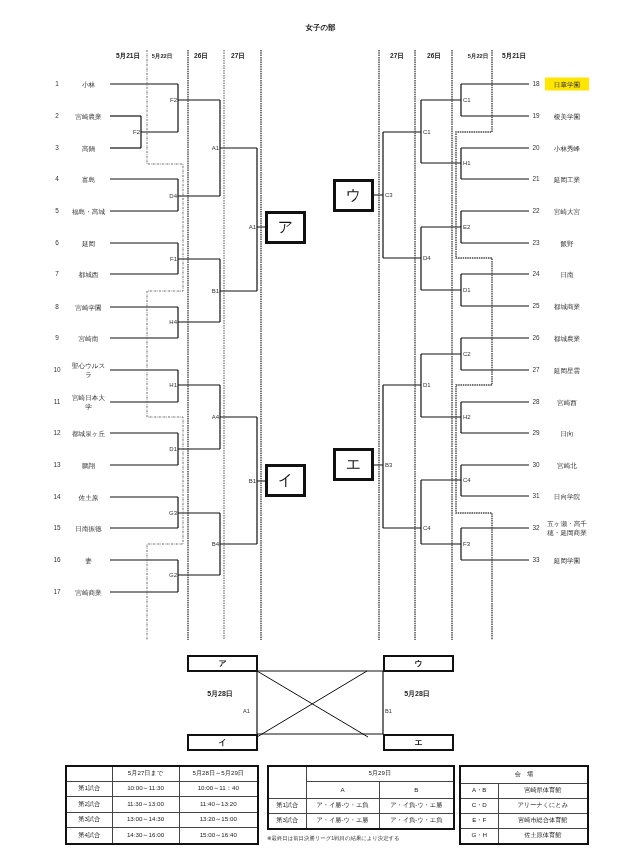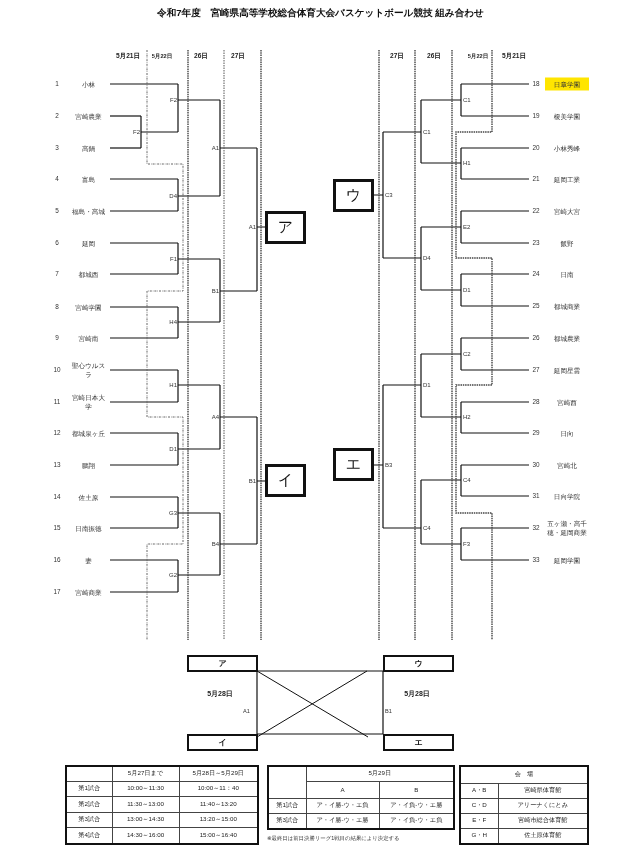--- a/index.html
+++ b/index.html
@@ -103,21 +103,21 @@
       <path d="M452,50 V640" fill="none" stroke="#444" stroke-width="1.4" stroke-dasharray="1.5,0.8"></path>
       <path d="M492,50 V132 H456 V258 H492 V385 H456 V513 H492 V640" fill="none" stroke="#444" stroke-width="1.4" stroke-dasharray="1.5,0.8"></path>
       <path d="M257,671 H383" fill="none" stroke="#111" stroke-width="1.2"></path>
       <path d="M257,734 H383" fill="none" stroke="#111" stroke-width="1.2"></path>
       <path d="M257,671 V734" fill="none" stroke="#111" stroke-width="1.2"></path>
       <path d="M383,671 V734" fill="none" stroke="#111" stroke-width="1.2"></path>
       <path d="M257,671 L368,737" fill="none" stroke="#111" stroke-width="1"></path>
       <path d="M257,737 L367,671" fill="none" stroke="#111" stroke-width="1"></path>
     </svg>
 
-  <div class="abs title">令和7年度　宮崎県高等学校総合体育大会バスケットボール競技 組み合わせ</div>
+  <div class="abs subtitle">女子の部</div>
 
   <div class="hdr" style="left:128px">5月21日</div>
   <div class="hdr small" style="left:162px">5月22日</div>
   <div class="hdr" style="left:201px">26日</div>
   <div class="hdr" style="left:238px">27日</div>
   <div class="hdr" style="left:397px">27日</div>
   <div class="hdr" style="left:434px">26日</div>
   <div class="hdr small" style="left:478px">5月22日</div>
   <div class="hdr" style="left:514px">5月21日</div>
 

